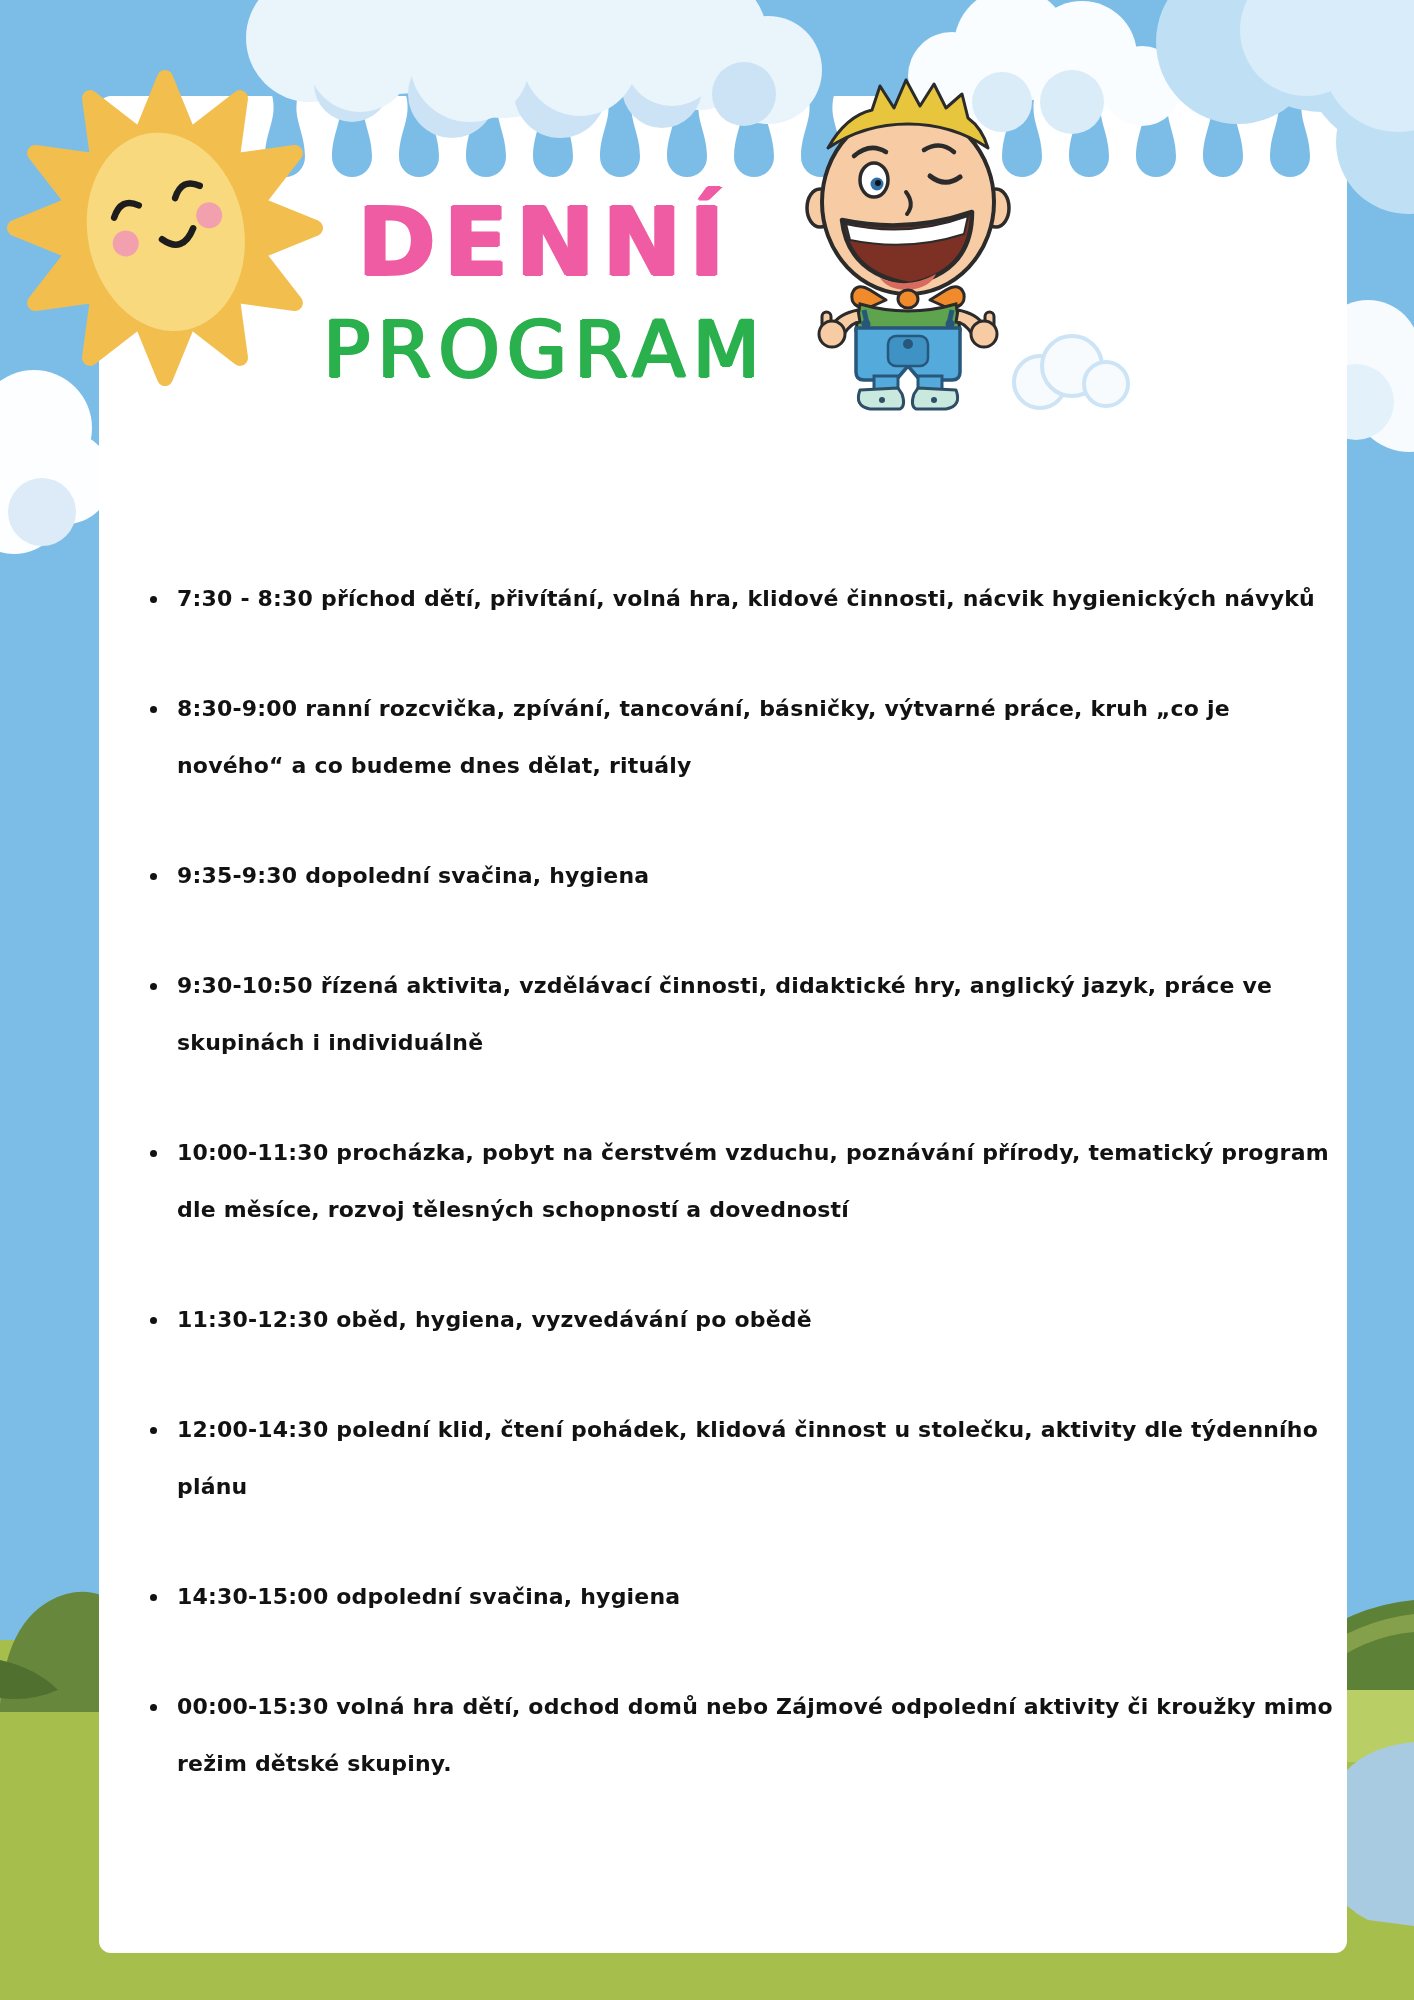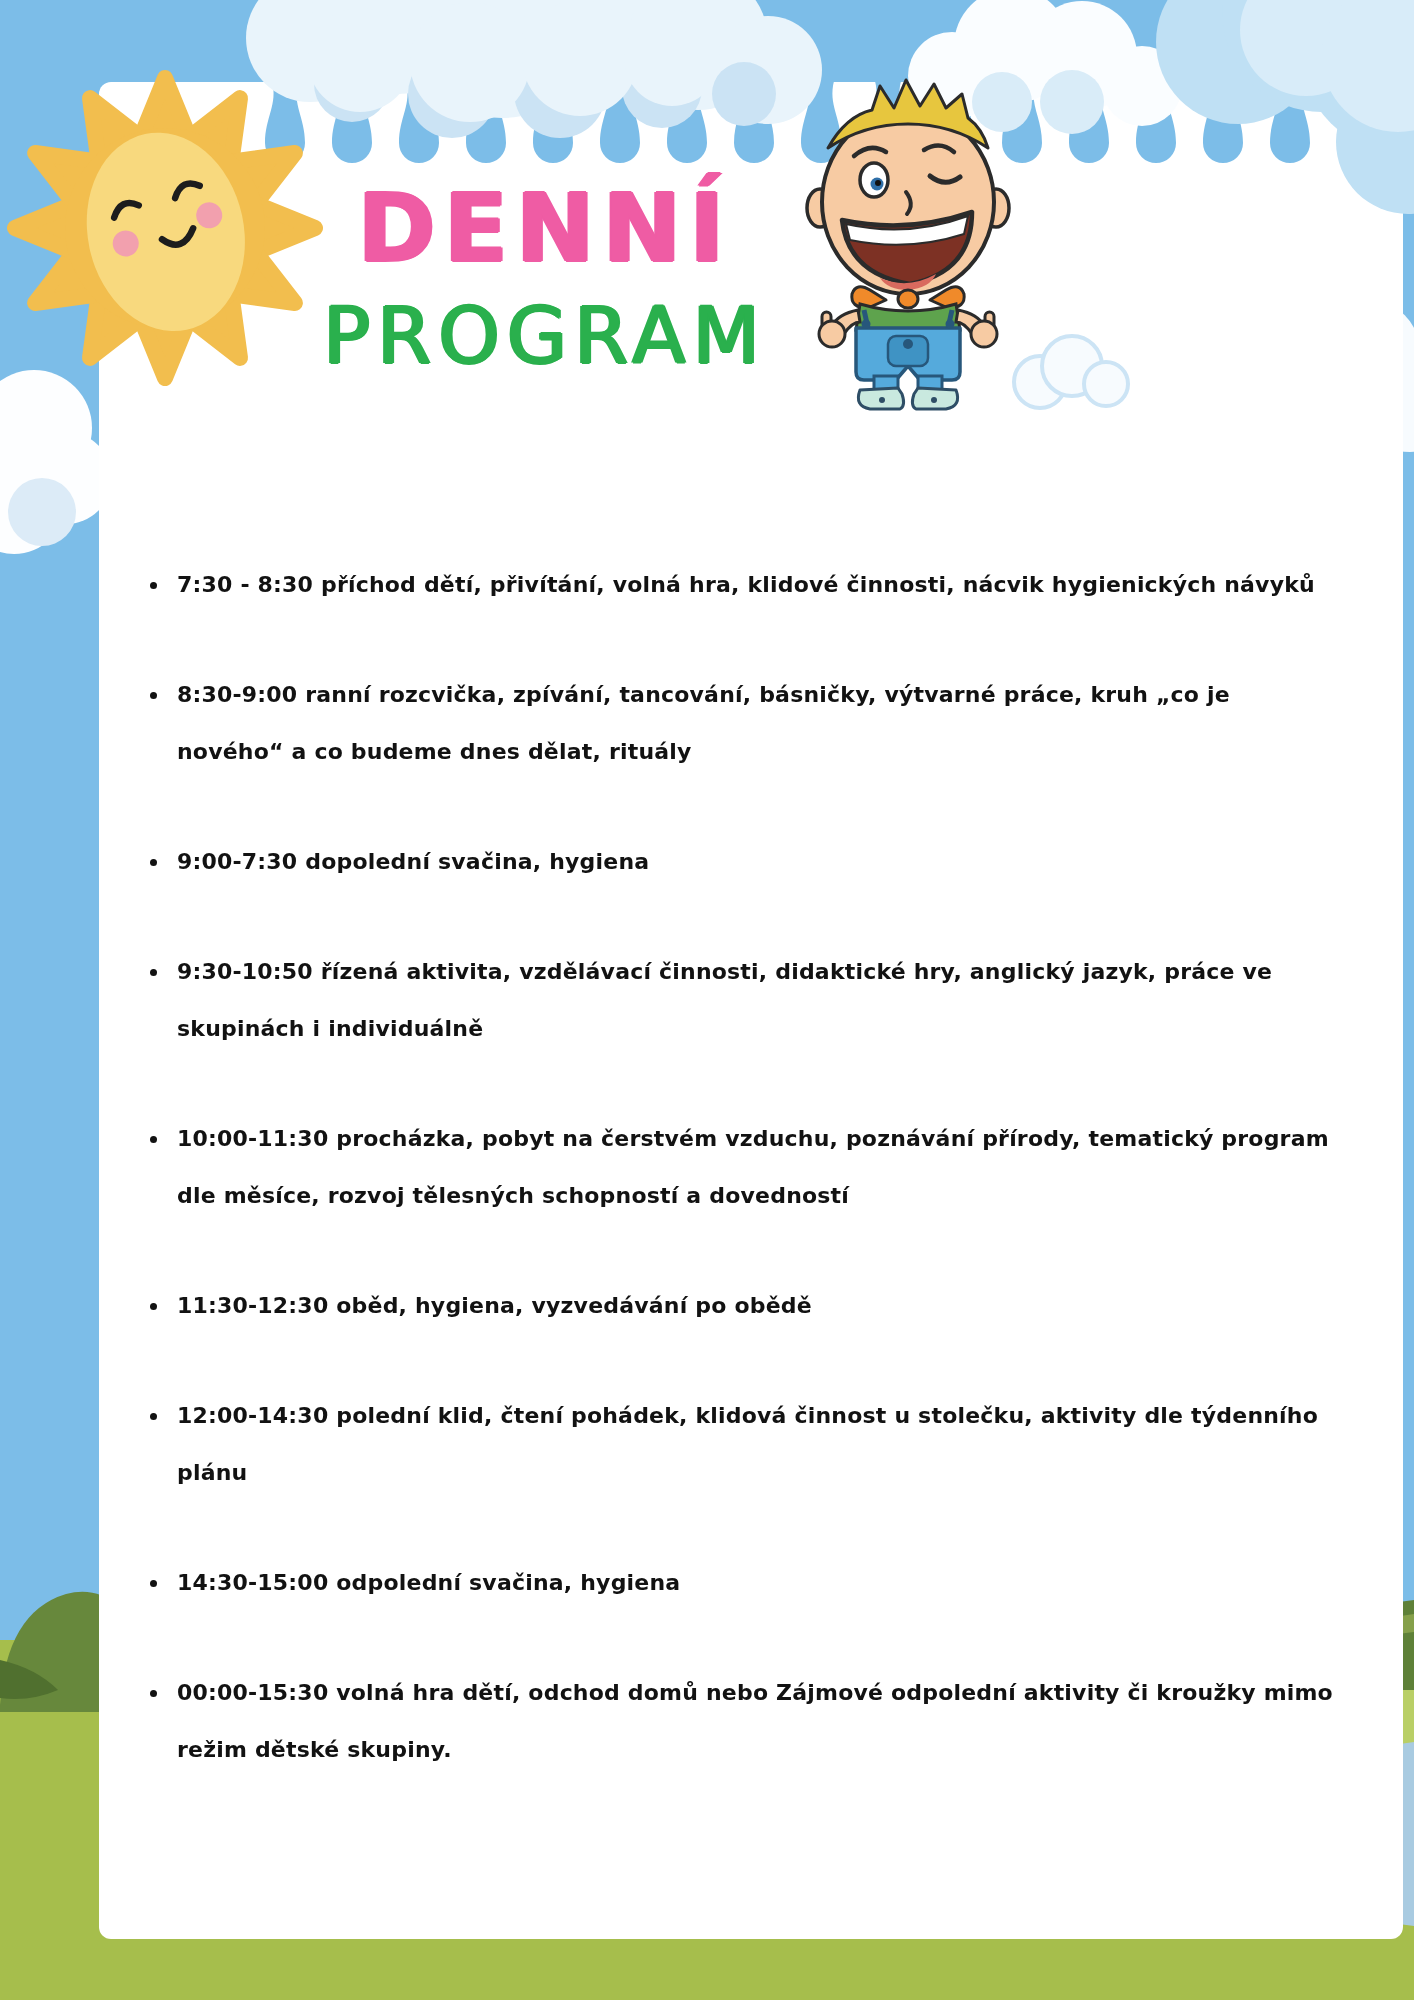--- a/index.html
+++ b/index.html
@@ -4,22 +4,22 @@
 <style>
   html,body{margin:0;padding:0;}
   body{
     width:1414px;height:2000px;position:relative;overflow:hidden;
     background:#7CBDE8;
     font-family:"DejaVu Sans","Liberation Sans",sans-serif;
   }
   svg{display:block;}
   .bg-layer{position:absolute;left:0;top:0;z-index:0;}
   .paper{
-    position:absolute;left:99px;top:82px;width:1304px;height:1857px;
-    background:#ffffff;border-radius:12px;z-index:1;
+    position:absolute;left:99px;top:96px;width:1212px;height:1857px;
+    background:#ffffff;border-radius:12px;z-index:1;padding-left:36px;
   }
   .scallop{position:absolute;left:0;top:-1px;width:1212px;height:100px;pointer-events:none;}
   .title-block{
     position:absolute;left:0;top:96px;width:892px;text-align:center;line-height:1.08;
   }
   .title-line1{
     font-size:94px;font-weight:bold;color:#EF5CA4;letter-spacing:8px;
     text-shadow:1.6px 0 0 #EF5CA4,-1.6px 0 0 #EF5CA4,0 1.4px 0 #EF5CA4,0 -1.4px 0 #EF5CA4;
   }
   .title-line2{
@@ -97,21 +97,21 @@
     <div class="title-line1">DENNÍ</div>
     <div class="title-line2">PROGRAM</div>
   </div>
 
   <ul class="program-list">
 
       <li><span>7:30 - 8:30 příchod dětí, přivítání, volná hra, klidové činnosti, nácvik hygienických návyků</span></li>
 
       <li><span>8:30-9:00 ranní rozcvička, zpívání, tancování, básničky, výtvarné práce, kruh „co je nového“ a co budeme dnes dělat, rituály</span></li>
 
-      <li><span>9:00-7:30 dopolední svačina, hygiena</span></li>
+      <li><span>9:35-9:30 dopolední svačina, hygiena</span></li>
 
       <li><span>9:30-10:50 řízená aktivita, vzdělávací činnosti, didaktické hry, anglický jazyk, práce ve skupinách i individuálně</span></li>
 
       <li><span>10:00-11:30 procházka, pobyt na čerstvém vzduchu, poznávání přírody, tematický program dle měsíce, rozvoj tělesných schopností a dovedností</span></li>
 
       <li><span>11:30-12:30 oběd, hygiena, vyzvedávání po obědě</span></li>
 
       <li><span>12:00-14:30 polední klid, čtení pohádek, klidová činnost u stolečku, aktivity dle týdenního plánu</span></li>
 
       <li><span>14:30-15:00 odpolední svačina, hygiena</span></li>

